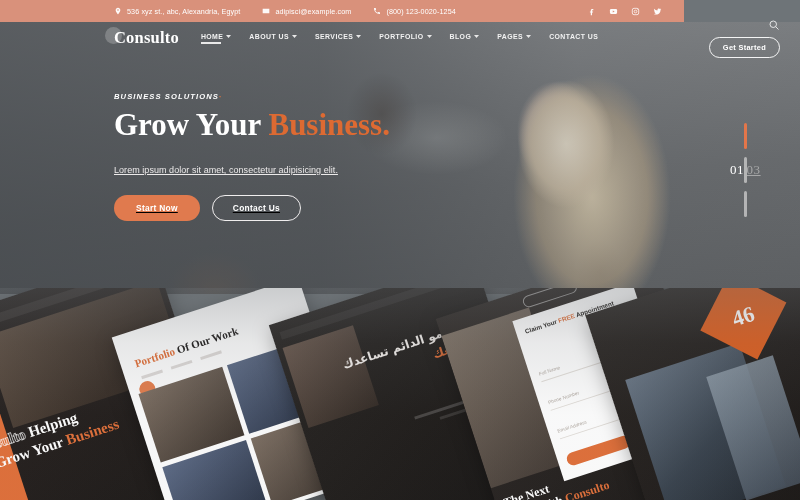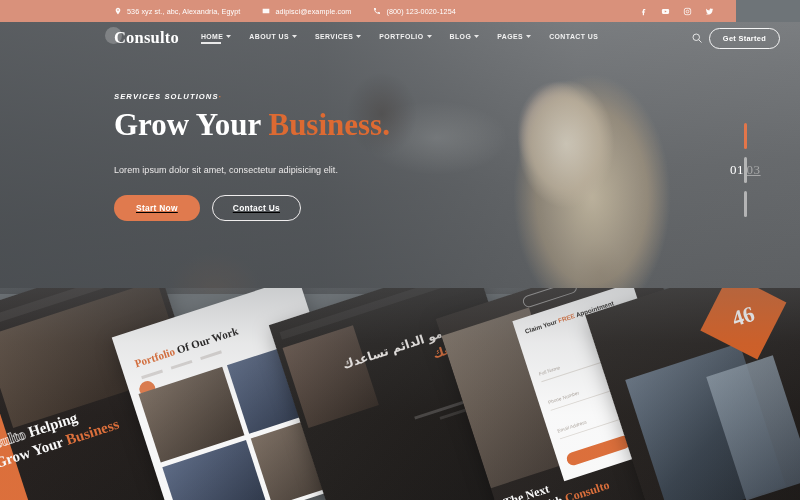--- a/index.html
+++ b/index.html
@@ -30,21 +30,21 @@
       linear-gradient(175deg, #8d9094 0%, #787c80 34%, #6a6e72 60%, #5e6266 100%);
     filter:saturate(.85);
   }
   .hero-veil {
     position:absolute; left:0; top:22px; width:800px; height:272px;
     background:linear-gradient(90deg, rgba(58,62,66,.62) 0%, rgba(58,62,66,.50) 40%, rgba(70,72,74,.18) 72%, rgba(70,72,74,.10) 100%);
   }
 
   
   .topbar {
-    position:absolute; left:0; top:0; width:736px; height:22px;
+    position:absolute; left:0; top:0; width:684px; height:22px;
     background:#d9917b; display:flex; align-items:center;
     padding:0 14px; z-index:40;
   }
   .tb-group { display:flex; align-items:center; gap:5px; margin-right:22px; }
   .tb-group:first-of-type { margin-left:100px; }
   .tb-text { font-size:7.2px; color:#fff; letter-spacing:.1px; white-space:nowrap; }
   .tb-ic { width:8px; height:8px; fill:#fff; opacity:.95; display:block; }
   .tb-social { margin-left:auto; display:flex; align-items:center; gap:13px; padding-right:8px; }
   .soc { width:9px; height:9px; fill:#fff; display:block; opacity:.97; }
 
@@ -65,21 +65,21 @@
   .menu { display:flex; align-items:center; gap:18px; margin-left:22px; }
   .mi {
     font-size:6.9px; font-weight:bold; color:#f2f2f2; letter-spacing:.45px;
     display:flex; align-items:center; gap:3px; position:relative;
     padding-bottom:4px; white-space:nowrap; cursor:default;
   }
   .mi .car { width:5px; height:3px; fill:#e8e8e8; display:block; }
   .mi.active::after {
     content:""; position:absolute; left:0; bottom:0; width:20px; height:1.5px; background:#e9e9e9;
   }
-  .nav-right { margin-left:auto; display:flex; align-items:center; gap:6px; padding-right:6px; }
+  .nav-right { margin-left:auto; display:flex; align-items:flex-end; gap:6px; padding-right:6px;flex-direction:column; }
   .search-ic { width:12px; height:12px; stroke:#fff; fill:none; stroke-width:1.6; display:block; }
   .btn-get {
     border:1.2px solid rgba(255,255,255,.92); border-radius:13px;
     padding:5px 13px; font-size:7.4px; font-weight:bold; color:#fff;
     letter-spacing:.3px; white-space:nowrap; background:transparent;
   }
 
   
   .hero-body { position:absolute; left:114px; top:92px; width:420px; z-index:20; }
   .eyebrow {
@@ -93,21 +93,21 @@
     position:absolute; left:-10px; top:-4px; width:36px; height:40px;
     background:#e0784a; border-radius:52% 48% 44% 56% / 56% 42% 58% 44%;
     z-index:0; opacity:.96;
   }
   .outlined {
     position:relative; z-index:1; color:transparent;
     -webkit-text-stroke:1px rgba(255,255,255,.92);
   }
   .wht { position:relative; z-index:1; color:#ffffff; }
   .org { color:#dd6a32; }
-  .lead { margin-top:18px; font-size:9px; color:#eceaea; line-height:2.05; letter-spacing:.05px; }
+  .lead { margin-top:18px; font-size:9px; color:#eceaea; line-height:2.05; letter-spacing:.05px;text-decoration:underline; }
   .cta { margin-top:16px; display:flex; align-items:center; gap:12px;text-decoration:underline; }
   .btn-start {
     background:#e07a4e; color:#fff; border-radius:16px; padding:8px 22px;
     font-size:8.4px; font-weight:bold; letter-spacing:.3px;
   }
   .btn-contact {
     border:1.3px solid #f0eeee; color:#fff; border-radius:16px; padding:7px 20px;
     font-size:8.4px; font-weight:bold; letter-spacing:.3px; background:transparent;
   }
 
@@ -302,21 +302,21 @@
       <svg class="search-ic" viewBox="0 0 24 24">
           <circle cx="10.5" cy="10.5" r="6.5"></circle>
           <path d="M15.5 15.5L21 21"></path>
         </svg>
       <div class="btn-get">Get Started</div>
     </div>
   </div>
 
   <div class="hero-body">
     <div class="eyebrow">
-      <span>SERVICES SOLUTIONS</span><span class="tick">·</span>
+      <span>BUSINESS SOLUTIONS</span><span class="tick">·</span>
     </div>
     <div class="h1">
       <span>
         <span class="wht">Grow Your</span>
         <span class="org">Business.</span>
       </span>
     </div>
     <div class="lead">
       <div>Lorem ipsum dolor sit amet, consectetur adipisicing elit.</div>
     </div>

